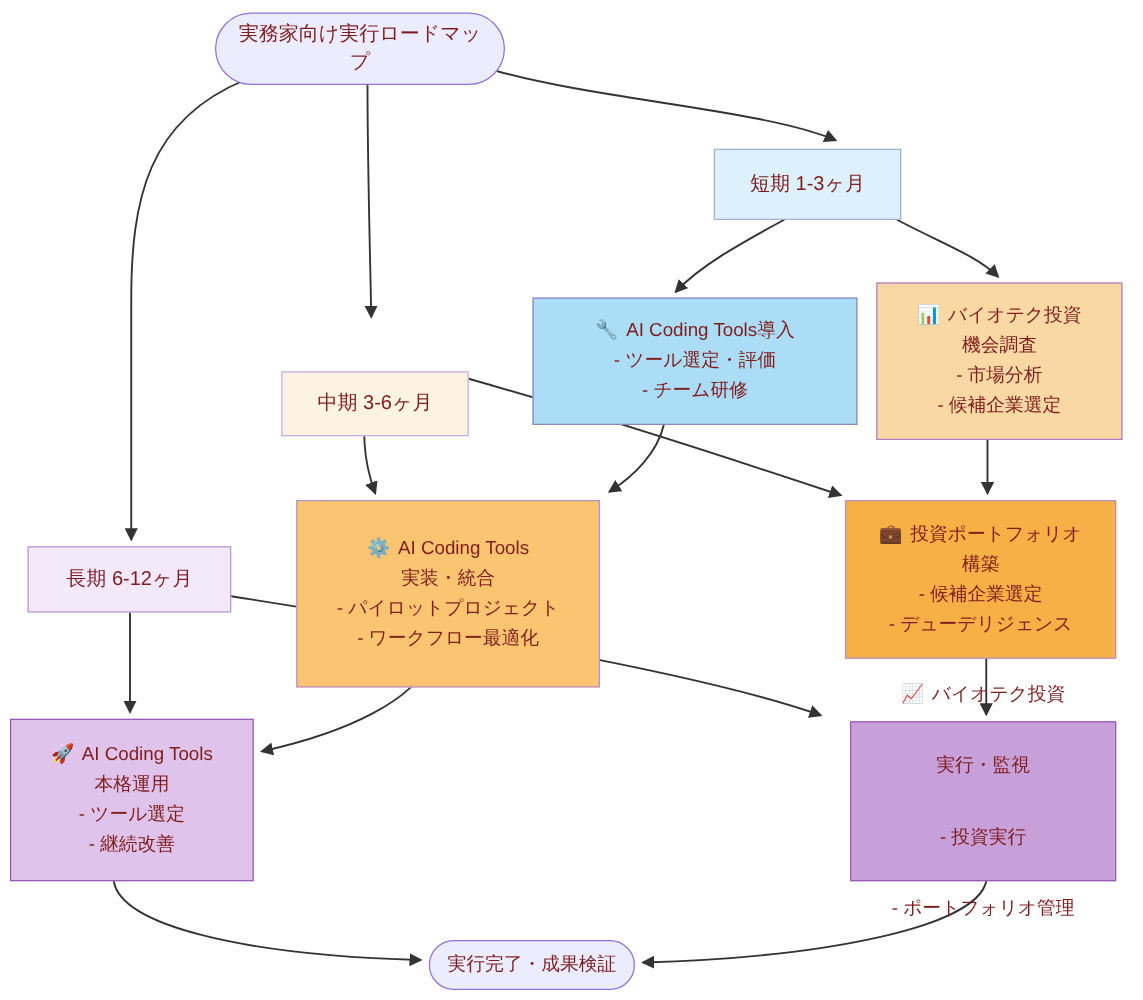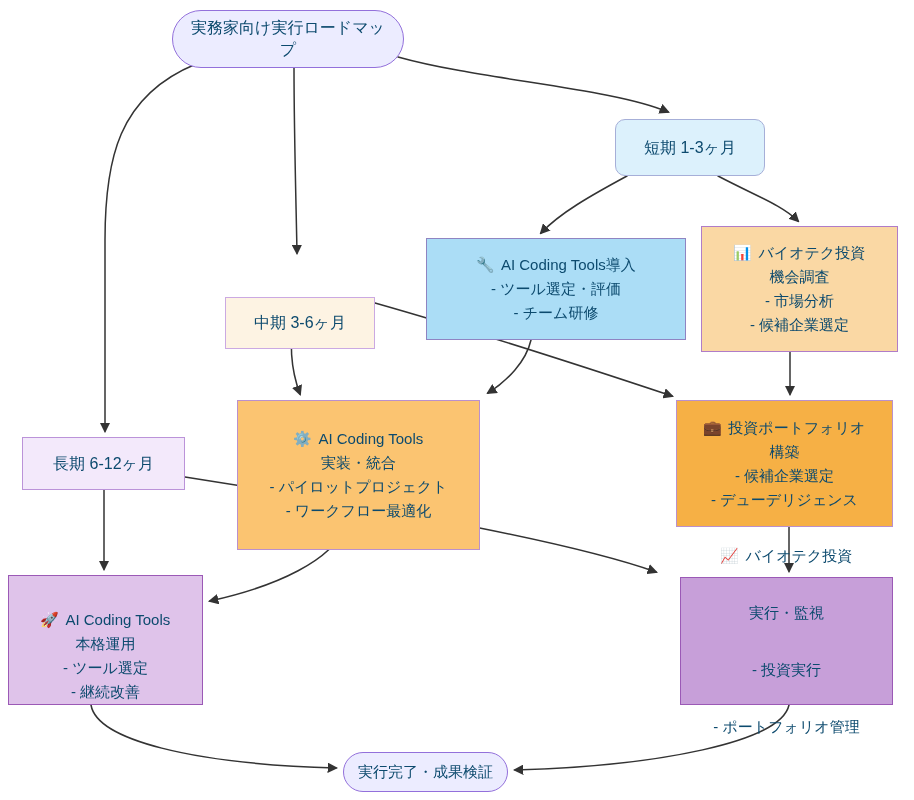--- a/index.html
+++ b/index.html
@@ -1,34 +1,34 @@
 <!DOCTYPE html>
 <html><head>
 <meta charset="utf-8">
 <style>
   html,body{margin:0;padding:0;background:#ffffff;}
   #canvas{
     position:relative;width:914px;height:800px;background:#ffffff;
-    font-family:"Liberation Sans","DejaVu Sans",sans-serif;color:#0c4a6e;
+    font-family:"Liberation Sans","DejaVu Sans",sans-serif;color:#7f1d1d;
     overflow:hidden;
   }
   #edge-layer{position:absolute;left:0;top:0;z-index:0;}
   .node{
     position:absolute;z-index:1;box-sizing:border-box;
     display:flex;flex-direction:column;justify-content:center;align-items:center;
     text-align:center;border:1.5px solid #9370DB;background:#ECECFF;
     font-size:15px;line-height:24px;
   }
   .stadium{border-radius:29px;padding:4px 15px;font-size:16px;line-height:22px;}
   .period{font-size:16px;}
   .line{white-space:nowrap;}
   .emoji{margin-right:6px;}
   
   .n-start    {left:172px;top:10px; width:232px;height:58px;}
-  .n-short    {left:615px;top:119px;width:150px;height:57px;border-radius:10px;}
+  .n-short    {left:571px;top:119px;width:150px;height:57px;}
   .n-mid      {left:225px;top:261px;width:150px;height:52px;}
   .n-long     {left:22px; top:437px;width:163px;height:53px;}
   .n-adopt    {left:426px;top:238px;width:260px;height:102px;}
   .n-research {left:701px;top:226px;width:197px;height:126px;}
   .n-implement{left:237px;top:400px;width:243px;height:150px;}
   .n-build    {left:676px;top:400px;width:217px;height:127px;}
   .n-deploy   {left:8px;  top:575px;width:195px;height:130px;}
   .n-monitor  {left:680px;top:577px;width:213px;height:128px;}
   .n-finish   {left:343px;top:752px;width:165px;height:40px;border-radius:20px;}
 </style>
@@ -98,21 +98,21 @@
     <div class="line">- ワークフロー最適化</div>
   </div>
 
   <div class="node n-build" style="background-color: rgb(246, 176, 69); border-color: rgb(186, 144, 204);">
     <div class="line"><span class="emoji">💼</span><span>投資ポートフォリオ</span></div>
     <div class="line">構築</div>
     <div class="line">- 候補企業選定</div>
     <div class="line">- デューデリジェンス</div>
   </div>
 
-  <div class="node n-deploy" style="background-color: rgb(223, 195, 234); border-color: rgb(155, 89, 182); justify-content: flex-end;">
+  <div class="node n-deploy" style="background-color: rgb(223, 195, 234); border-color: rgb(155, 89, 182);">
     <div class="line"><span class="emoji">🚀</span><span>AI Coding Tools</span></div>
     <div class="line">本格運用</div>
     <div class="line">- ツール選定</div>
     <div class="line">- 継続改善</div>
   </div>
 
   <div class="node n-monitor" style="background-color: rgb(199, 159, 217); border-color: rgb(155, 89, 182); gap: 33px;">
     <div class="line"><span class="emoji">📈</span><span>バイオテク投資</span></div>
     <div class="line">実行・監視</div>
     <div class="line">- 投資実行</div>

